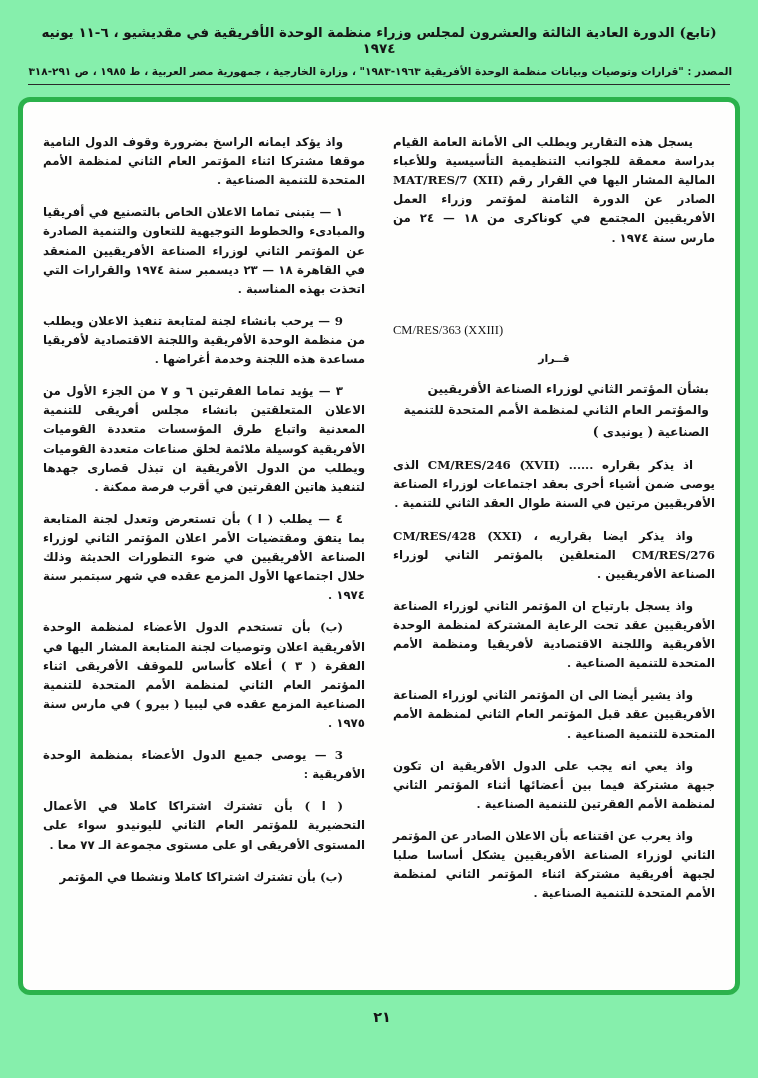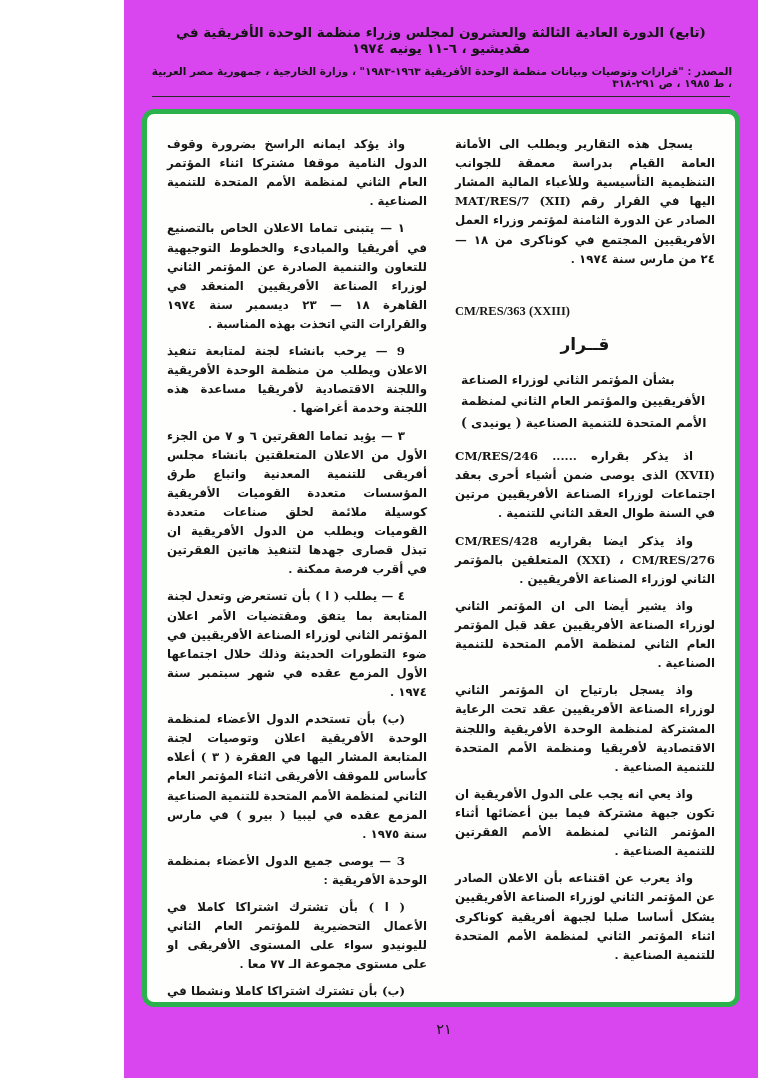--- a/index.html
+++ b/index.html
@@ -3,23 +3,23 @@
 <meta charset="utf-8">
 <style>
   * { box-sizing: border-box; }
   html, body { margin: 0; padding: 0; background: #ffffff; }
   body {
     font-family: "DejaVu Serif", "DejaVu Sans", serif;
     color: #151515;
   }
   .page {
     position: relative;
-    width: 634px;
+    width: 758px;
     height: 1078px;
-    background: #d946ef;
+    background: #86efac;
     overflow: hidden;
     direction: rtl;
   }
   .page-header {
     padding: 24px 26px 0 26px;
   }
   .header-title {
     text-align: center;
     font-weight: 700;
     font-size: 13.5px;
@@ -53,50 +53,50 @@
   }
   .col {
     flex: 1 1 0;
     text-align: justify;
     font-size: 11.8px;
     line-height: 1.62;
     font-weight: 600;
     color: #161616;
   }
   .para {
-    margin: 3px 0 8px 0;
+    margin: 13px 0 8px 0;
     text-indent: 22px;
   }
   .ref-line {
     direction: ltr;
     text-align: left;
     font-family: "Liberation Serif", "DejaVu Serif", serif;
-    font-weight: 700;
+    font-weight: 400;
     font-size: 12.5px;
-    margin: 32px 0 10px 0;
+    margin: 72px 0 10px 0;
   }
   .res-heading {
     text-align: center;
     font-weight: 700;
-    font-size: 17px;
+    font-size: 11px;
     margin: 6px 0 10px 0;
   }
   .res-subheading {
-    text-align: left;
+    text-align: right;
     font-weight: 700;
     font-size: 12.3px;
     line-height: 1.75;
     margin: 0 6px 14px 6px;
   }
   .page-footer {
     text-align: center;
     margin-top: 12px;
   }
   .page-number {
-    font-weight: 400;
+    font-weight: 700;
     font-size: 14.5px;
     margin-left: 6px;
   }
 </style>
 </head>
 <body>
 
 <div class="page">
 
   <header class="page-header">
@@ -108,24 +108,24 @@
   <main class="content-frame" style="border-color: rgb(43, 178, 76);">
     <div class="columns">
 
       <section class="col">
         <p class="para">يسجل هذه التقارير ويطلب الى الأمانة العامة القيام بدراسة معمقة للجوانب التنظيمية التأسيسية وللأعباء المالية المشار اليها في القرار رقم MAT/RES/7 (XII) الصادر عن الدورة الثامنة لمؤتمر وزراء العمل الأفريقيين المجتمع في كوناكرى من ١٨ — ٢٤ من مارس سنة ١٩٧٤ .</p>
         <div class="ref-line">CM/RES/363  (XXIII)</div>
         <div class="res-heading">قــرار</div>
         <div class="res-subheading">بشأن المؤتمر الثاني لوزراء الصناعة الأفريقيين والمؤتمر العام الثاني لمنظمة الأمم المتحدة للتنمية الصناعية ( يونيدى )</div>
         <p class="para">اذ يذكر بقراره ...... CM/RES/246 (XVII) الذى يوصى ضمن أشياء أخرى بعقد اجتماعات لوزراء الصناعة الأفريقيين مرتين في السنة طوال العقد الثاني للتنمية .</p>
         <p class="para">واذ يذكر ايضا بقراريه CM/RES/428 (XXI) ، CM/RES/276 المتعلقين بالمؤتمر الثاني لوزراء الصناعة الأفريقيين .</p>
+        <p class="para">واذ يسجل بارتياح ان المؤتمر الثاني لوزراء الصناعة الأفريقيين عقد تحت الرعاية المشتركة لمنظمة الوحدة الأفريقية واللجنة الاقتصادية لأفريقيا ومنظمة الأمم المتحدة للتنمية الصناعية .</p>
         <p class="para">واذ يشير أيضا الى ان المؤتمر الثاني لوزراء الصناعة الأفريقيين عقد قبل المؤتمر العام الثاني لمنظمة الأمم المتحدة للتنمية الصناعية .</p>
-        <p class="para">واذ يسجل بارتياح ان المؤتمر الثاني لوزراء الصناعة الأفريقيين عقد تحت الرعاية المشتركة لمنظمة الوحدة الأفريقية واللجنة الاقتصادية لأفريقيا ومنظمة الأمم المتحدة للتنمية الصناعية .</p>
         <p class="para">واذ يعي انه يجب على الدول الأفريقية ان تكون جبهة مشتركة فيما بين أعضائها أثناء المؤتمر الثاني لمنظمة الأمم الفقرتين للتنمية الصناعية .</p>
-        <p class="para">واذ يعرب عن اقتناعه بأن الاعلان الصادر عن المؤتمر الثاني لوزراء الصناعة الأفريقيين يشكل أساسا صلبا لجبهة أفريقية كوناكرى اثناء المؤتمر الثاني لمنظمة الأمم المتحدة للتنمية الصناعية .</p>
+        <p class="para">واذ يعرب عن اقتناعه بأن الاعلان الصادر عن المؤتمر الثاني لوزراء الصناعة الأفريقيين يشكل أساسا صلبا لجبهة أفريقية مشتركة اثناء المؤتمر الثاني لمنظمة الأمم المتحدة للتنمية الصناعية .</p>
       </section>
 
       <section class="col">
         <p class="para">واذ يؤكد ايمانه الراسخ بضرورة وقوف الدول النامية موقفا مشتركا اثناء المؤتمر العام الثاني لمنظمة الأمم المتحدة للتنمية الصناعية .</p>
         <p class="para">١ — يتبنى تماما الاعلان الخاص بالتصنيع في أفريقيا والمبادىء والخطوط التوجيهية للتعاون والتنمية الصادرة عن المؤتمر الثاني لوزراء الصناعة الأفريقيين المنعقد في القاهرة ١٨ — ٢٣ ديسمبر سنة ١٩٧٤ والقرارات التي اتخذت بهذه المناسبة .</p>
         <p class="para">9 — يرحب بانشاء لجنة لمتابعة تنفيذ الاعلان ويطلب من منظمة الوحدة الأفريقية واللجنة الاقتصادية لأفريقيا مساعدة هذه اللجنة وخدمة أغراضها .</p>
         <p class="para">٣ — يؤيد تماما الفقرتين ٦ و ٧ من الجزء الأول من الاعلان المتعلقتين بانشاء مجلس أفريقى للتنمية المعدنية واتباع طرق المؤسسات متعددة القوميات الأفريقية كوسيلة ملائمة لخلق صناعات متعددة القوميات ويطلب من الدول الأفريقية ان تبذل قصارى جهدها لتنفيذ هاتين الفقرتين في أقرب فرصة ممكنة .</p>
         <p class="para">٤ — يطلب ( ا ) بأن تستعرض وتعدل لجنة المتابعة بما يتفق ومقتضيات الأمر اعلان المؤتمر الثاني لوزراء الصناعة الأفريقيين في ضوء التطورات الحديثة وذلك خلال اجتماعها الأول المزمع عقده في شهر سبتمبر سنة ١٩٧٤ .</p>
         <p class="para">(ب) بأن تستخدم الدول الأعضاء لمنظمة الوحدة الأفريقية اعلان وتوصيات لجنة المتابعة المشار اليها في الفقرة ( ٣ ) أعلاه كأساس للموقف الأفريقى اثناء المؤتمر العام الثاني لمنظمة الأمم المتحدة للتنمية الصناعية المزمع عقده في ليبيا ( بيرو ) في مارس سنة ١٩٧٥ .</p>
         <p class="para">3 — يوصى جميع الدول الأعضاء بمنظمة الوحدة الأفريقية :</p>

